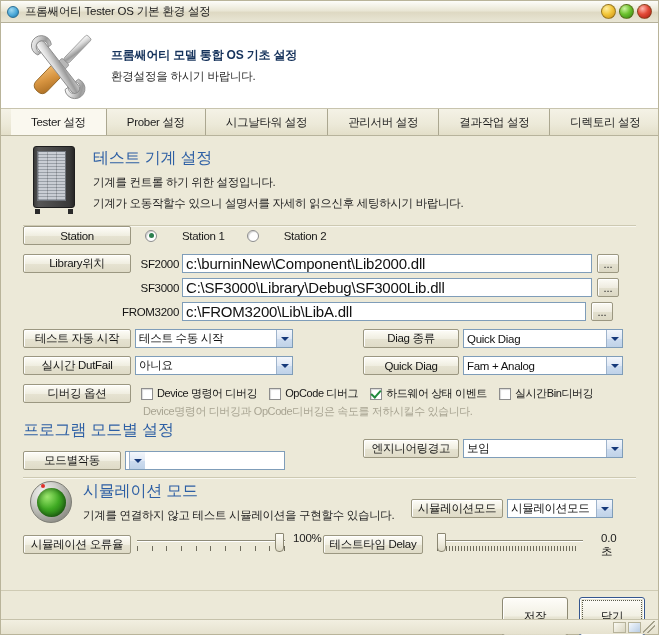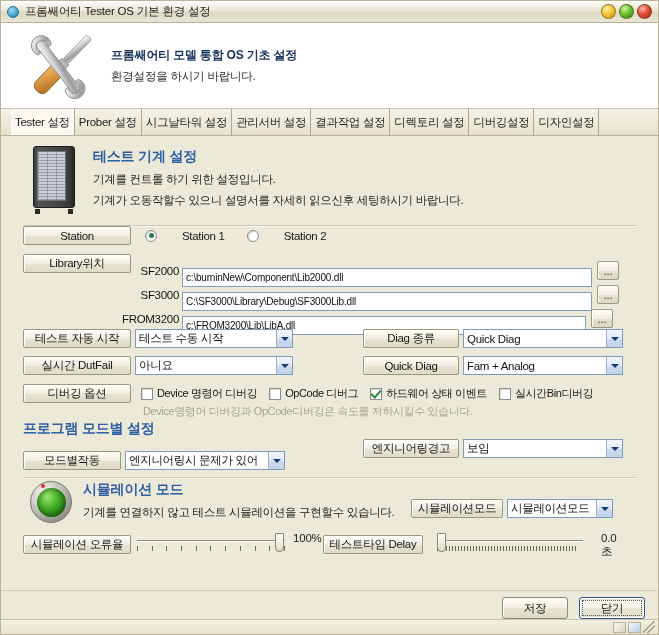--- a/index.html
+++ b/index.html
@@ -102,21 +102,21 @@
     background: linear-gradient(to bottom, #f4f2e6 0%, #ece9d8 60%, #e3dfc9 100%);
     border-bottom: 1px solid #b7b39c;
     display: flex;
     align-items: stretch;
     padding-left: 10px;
     position: relative;
   }
   .tab {
     display: flex;
     align-items: center;
-    padding: 0 4px;
+    padding: 0 20px;
     font-size: 11.5px;
     color: #1d1d1d;
     border-right: 1px solid #aba790;
     white-space: nowrap;
     letter-spacing: -0.3px;
     cursor: default;
   }
   .tab:first-child { border-left: none; }
   .tab.active {
     background: #faf8ef;
@@ -137,22 +137,22 @@
   }
   .rack-icon {
     width: 46px; height: 68px;
     flex: 0 0 auto;
     position: relative;
     margin-left: 12px;
     margin-top: 2px;
   }
   .sec-head-text { margin-left: 16px; padding-top: 4px; }
   .sec-title {
-    font-size: 14px;
-    font-weight: bold;
+    font-size: 16px;
+    font-weight: normal;
     color: #2d5fa4;
     letter-spacing: -0.2px;
   }
   .sec-line {
     font-size: 11.5px;
     color: #232323;
     margin-top: 6px;
     letter-spacing: -0.3px;
   }
   hr.div {
@@ -175,30 +175,29 @@
     color: #161616;
     letter-spacing: -0.3px;
     box-shadow: inset 1px 1px 0 #ffffff;
     cursor: default;
     white-space: nowrap;
   }
   .txt {
     height: 19px;
     background: #ffffff;
     border: 1px solid #7f9db9;
-    font-size: 10px;
+    font-size: 15px;
     color: #101010;
     padding: 0 3px;
     display: flex;
     align-items: center;
     font-family: "Liberation Sans", sans-serif;
     letter-spacing: -0.2px;
     overflow: hidden;
     white-space: nowrap;
-    margin-top: 14px;
   }
   .dots {
     width: 22px; height: 19px;
     background: linear-gradient(to bottom, #fcfbf5 0%, #efece0 50%, #e3e0cf 51%, #dcd8c4 100%);
     border: 1px solid #9b9781;
     border-radius: 2px;
     font-size: 11px;
     color: #222;
     display: flex; align-items: center; justify-content: center;
     cursor: default;
@@ -331,21 +330,21 @@
   
   .footer {
     position: absolute;
     left: 0; right: 0; bottom: 0;
     height: 44px;
     background: #ece9d8;
     border-top: 1px solid #cfcbb4;
   }
   .btn {
     position: absolute;
-    width: 66px; height: 22px;
+    width: 66px; height: 39px;
     background: linear-gradient(to bottom, #fefdf9 0%, #f2f0e4 48%, #e7e4d3 52%, #dedac6 100%);
     border: 1px solid #8e8a74;
     border-radius: 3px;
     font-size: 11.5px;
     color: #151515;
     display: flex; align-items: center; justify-content: center;
     letter-spacing: -0.3px;
     cursor: default;
     box-shadow: inset 1px 1px 0 #ffffff;
   }
@@ -597,21 +596,20 @@
         <span>실시간Bin디버깅</span>
       </div>
     </div>
     <div class="hint" style="position:absolute; left:142px; top:268px;">Device명령어 디버깅과 OpCode디버깅은 속도를 저하시킬수 있습니다.</div>
 
     <div class="sec-title" style="position:absolute; left:22px; top:284px;">프로그램 모드별 설정</div>
 
     <div class="row" style="left:22px; top:315px;">
       <div class="lblbtn" style="width:98px;">모드별작동</div>
       <div class="combo" style="width:160px; margin-left:4px;">
-        <span>엔지니어링시 문제가 있어</span>
         <span class="combo-btn">
             <i class="chev"></i>
           </span>
       </div>
     </div>
     <div class="row" style="left:362px; top:303px;">
       <div class="lblbtn" style="width:96px;">엔지니어링경고</div>
       <div class="combo" style="width:160px; margin-left:4px;">
         <span>보임</span>
         <span class="combo-btn">

